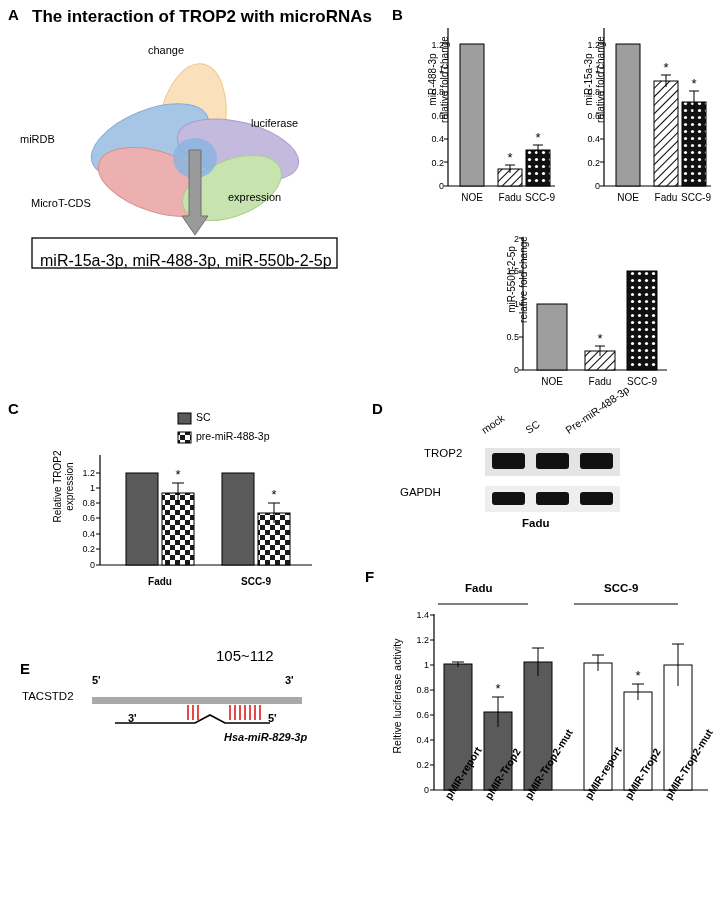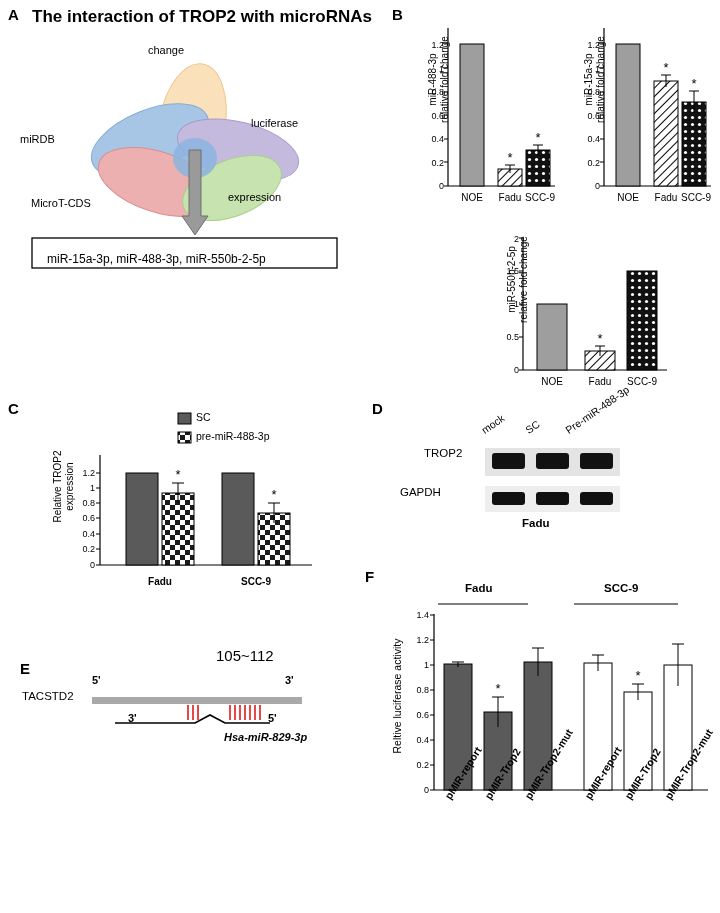--- a/index.html
+++ b/index.html
@@ -42,21 +42,21 @@
     </g>
 
     <rect x="22" y="208" width="305" height="30" fill="#ffffff" stroke="#000" stroke-width="1.3"></rect>
   </svg>
 </div>
 <div class="lbl" style="left:148px;top:44px;">change</div>
 <div class="lbl" style="left:20px;top:85px;margin-top:48px;">miRDB</div>
 <div class="lbl" style="left:251px;top:117px;">luciferase</div>
 <div class="lbl" style="left:31px;top:197px;">MicroT-CDS</div>
 <div class="lbl" style="left:228px;top:191px;">expression</div>
-<div class="lbl" style="left:47px;top:252px;font-size:12px;">miR-15a-3p, miR-488-3p, miR-550b-2-5p</div>
+<div class="lbl" style="left:40px;top:252px;font-size:16px;">miR-15a-3p, miR-488-3p, miR-550b-2-5p</div>
 
 <div class="panel-letter" style="left:392px;top:6px;">B</div>
 
 <div class="chartbox" style="left:400px;top:16px;">
   <svg width="160" height="200" viewBox="0 0 160 200">
 
     <line x1="48" y1="12" x2="48" y2="170" stroke="#000" stroke-width="1.2"></line>
     <line x1="48" y1="170" x2="155" y2="170" stroke="#000" stroke-width="1.2"></line>
 
     <g id="b1ticks"></g>

